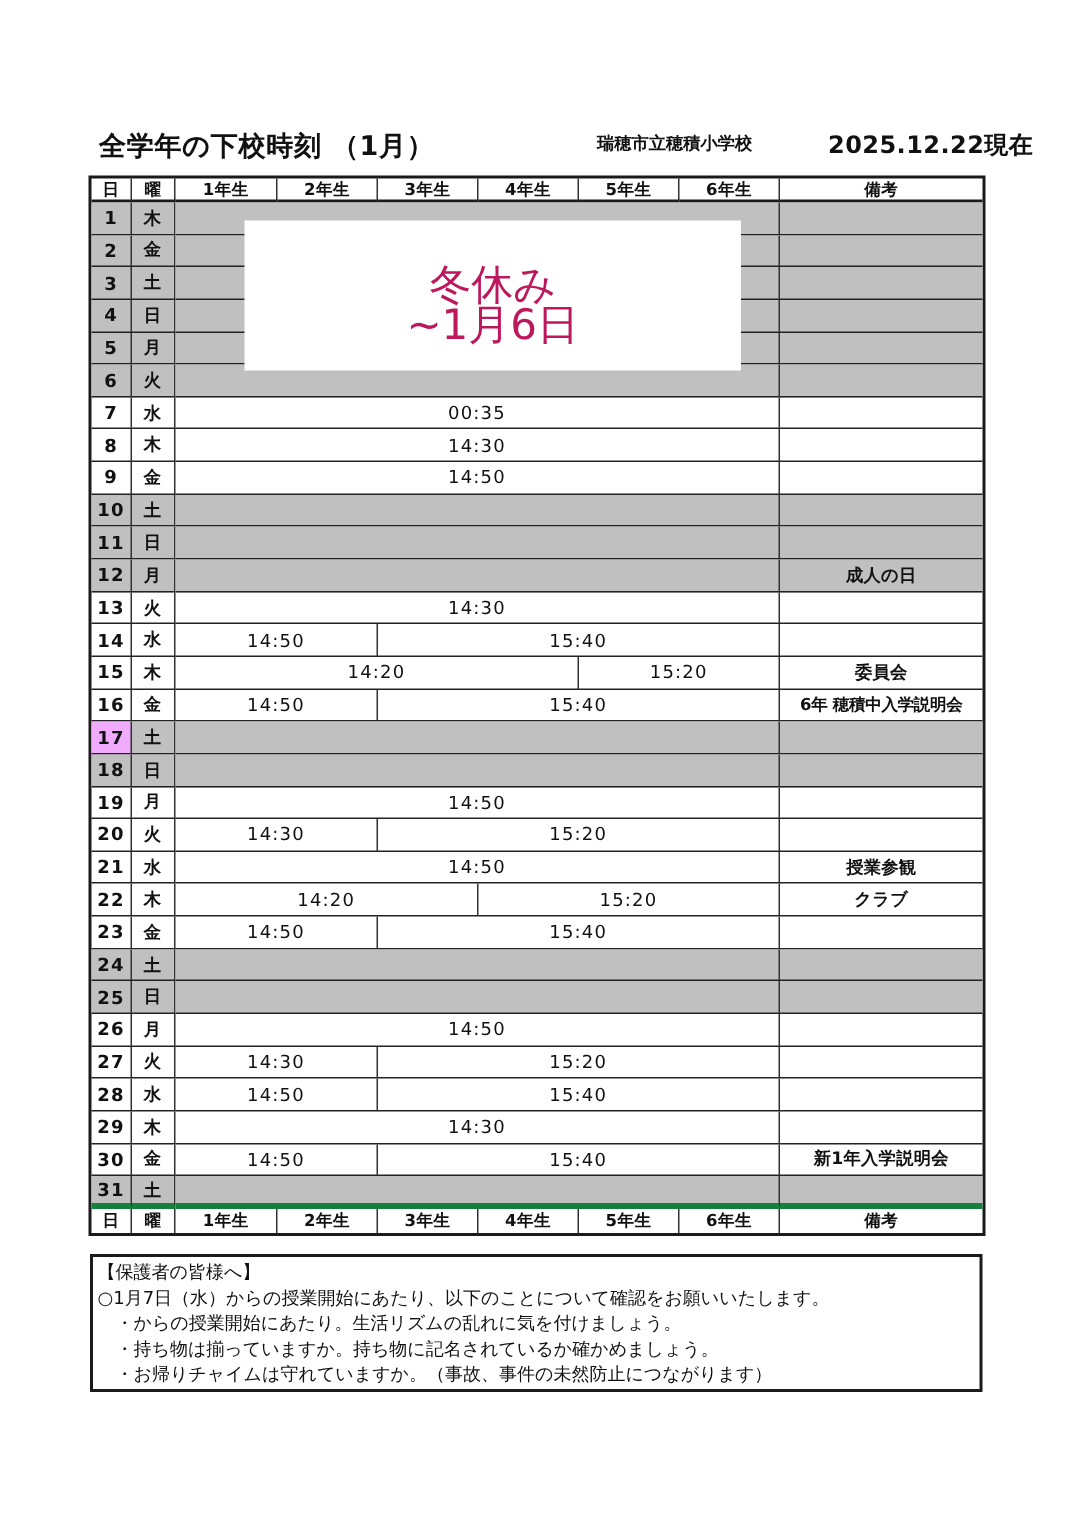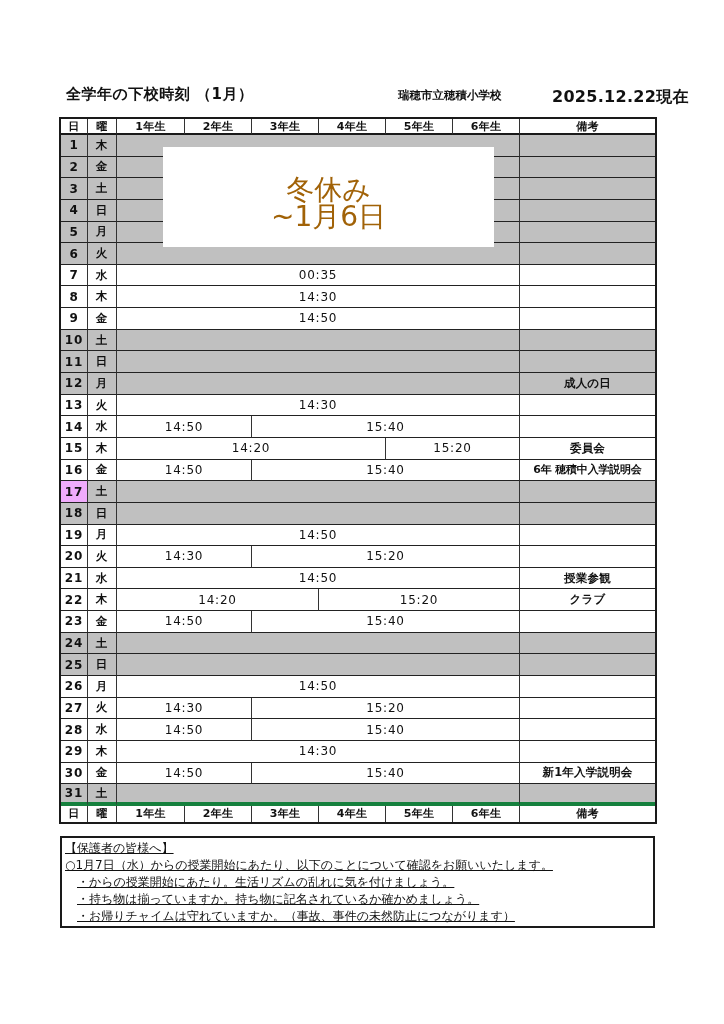--- a/index.html
+++ b/index.html
@@ -1,18 +1,18 @@
 <!DOCTYPE html>
 <html><head>
 <meta charset="utf-8">
 <style>
   html, body { margin: 0; padding: 0; background: #ffffff; }
   body { width: 724px; height: 1024px; position: relative; overflow: hidden;
          font-family: "DejaVu Sans", "Liberation Sans", sans-serif; color: #111; }
-  .title { position: absolute; left: 66px; top: 85px; font-size: 15px; font-weight: bold; letter-spacing: 0.5px; white-space: nowrap; }
+  .title { position: absolute; left: 66px; top: 85px; font-size: 18px; font-weight: bold; letter-spacing: 0.5px; white-space: nowrap; }
   .school { position: absolute; left: 398px; top: 88px; font-size: 11.5px; font-weight: bold; white-space: nowrap; }
   .asof { position: absolute; left: 552px; top: 87px; font-size: 16px; font-weight: bold; white-space: nowrap; letter-spacing: 0.3px; }
 
   .grid {
     position: absolute; left: 59px; top: 117px;
     border: 2px solid #1a1a1a;
     display: grid;
     grid-template-columns: 27px 29px 68px 67px 67px 67px 67px 67px 135px;
     grid-template-rows: 16px repeat(31, 21.65px) 16px;
     background: #fff;
@@ -33,29 +33,29 @@
   .cell.note { font-weight: bold; font-size: 11.5px; letter-spacing: 0.2px; }
   .cell.note.long { font-size: 11px; letter-spacing: -0.2px; }
   .cell.gray { background: #c0c0c0; }
   .cell.before-foot { border-bottom: 4px solid #15803d; }
 
   .overlay {
     position: absolute; left: 163px; top: 147px; width: 331px; height: 100px;
     background: #ffffff;
     display: flex; flex-direction: column; align-items: center; justify-content: center;
     padding-top: 12px; box-sizing: border-box;
-    font-size: 28px; line-height: 27px; font-weight: 500; color: #a16207;
+    font-size: 28px; line-height: 27px; font-weight: 500; color: #be185d;
   }
   .overlay span { display: block; white-space: nowrap; }
 
   .notice {
     position: absolute; left: 60px; top: 836px; width: 595px; height: 92px;
     box-sizing: border-box; border: 2px solid #1a1a1a;
     padding: 2px 0 0 3px;
-    font-size: 12px; line-height: 17px; text-decoration: underline;
+    font-size: 12px; line-height: 17px;
   }
   .notice div { white-space: nowrap; }
   .notice .indent { padding-left: 12px; }
 </style>
 </head>
 <body>
 
 <div class="title">全学年の下校時刻 （1月）</div>
 <div class="school">瑞穂市立穂積小学校</div>
 <div class="asof">2025.12.22現在</div>

